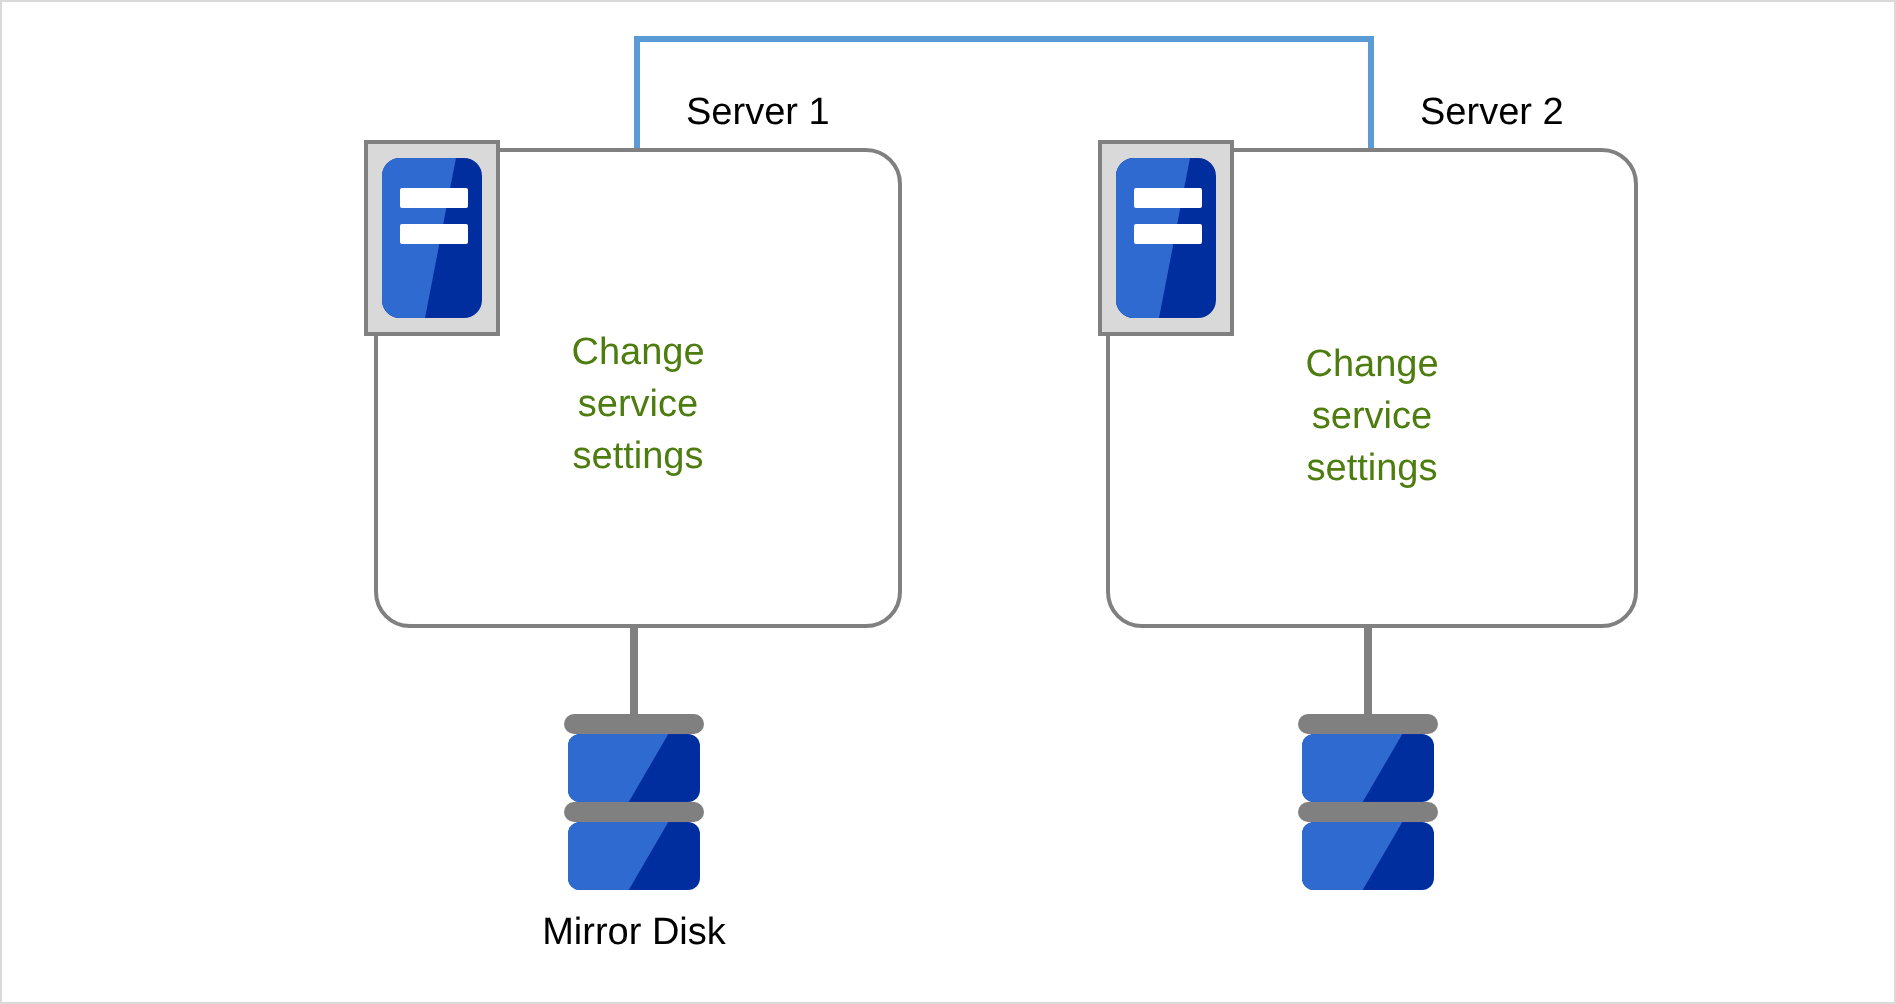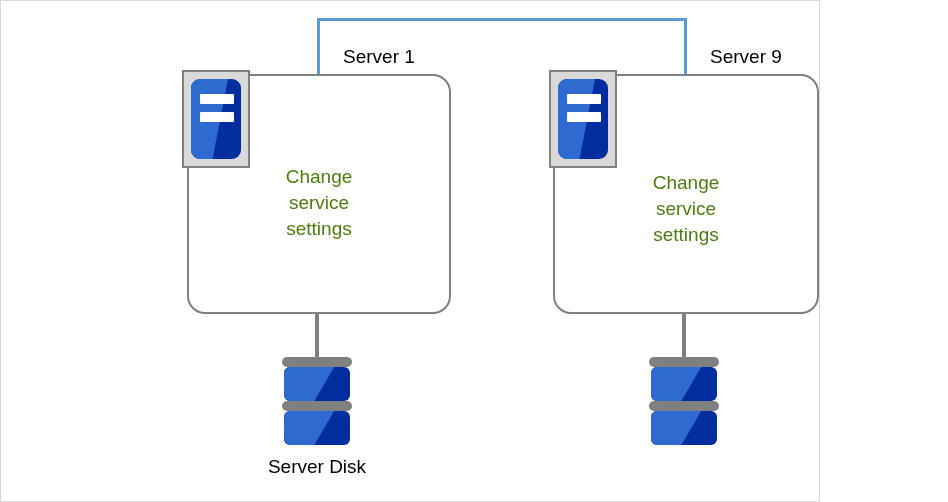--- a/index.html
+++ b/index.html
@@ -5,21 +5,21 @@
   html, body {
     margin: 0;
     padding: 0;
     background: #ffffff;
   }
   body {
     font-family: "Liberation Sans", sans-serif;
   }
   #canvas {
     position: relative;
-    width: 820px;
+    width: 948px;
     height: 502px;
     background: #ffffff;
     box-sizing: border-box;
     border: 1px solid #d9d9d9;
     overflow: hidden;
   }
 
   
   .link-h {
     position: absolute;
@@ -177,23 +177,23 @@
     <div class="disk-platter p1"></div>
     <div class="disk-block d1">
       <div class="disk-block-face"></div>
     </div>
     <div class="disk-platter p2"></div>
     <div class="disk-block d2">
       <div class="disk-block-face"></div>
     </div>
   </div>
 
-  <div class="disk-label" style="left:196px; top:456px; width:240px;">Server Disk</div>
-
-  <div class="node-label" style="left:709px; top:46px;">Server 9</div>
+  <div class="disk-label" style="left:196px; top:456px; width:240px;">Mirror Disk</div>
+
+  <div class="node-label" style="left:709px; top:46px;">Server 2</div>
 
   <div class="server-box" style="left:552px; top:73px; width:266px; height:240px;">
     <div class="server-box-text" style="top:94px;"><span>Change</span><br><span>service</span><br><span>settings</span></div>
   </div>
 
   <div class="server-icon" style="left:548px; top:69px;">
     <div class="server-icon-body">
       <div class="server-icon-face"></div>
       <div class="server-icon-bar b1"></div>
       <div class="server-icon-bar b2"></div>

